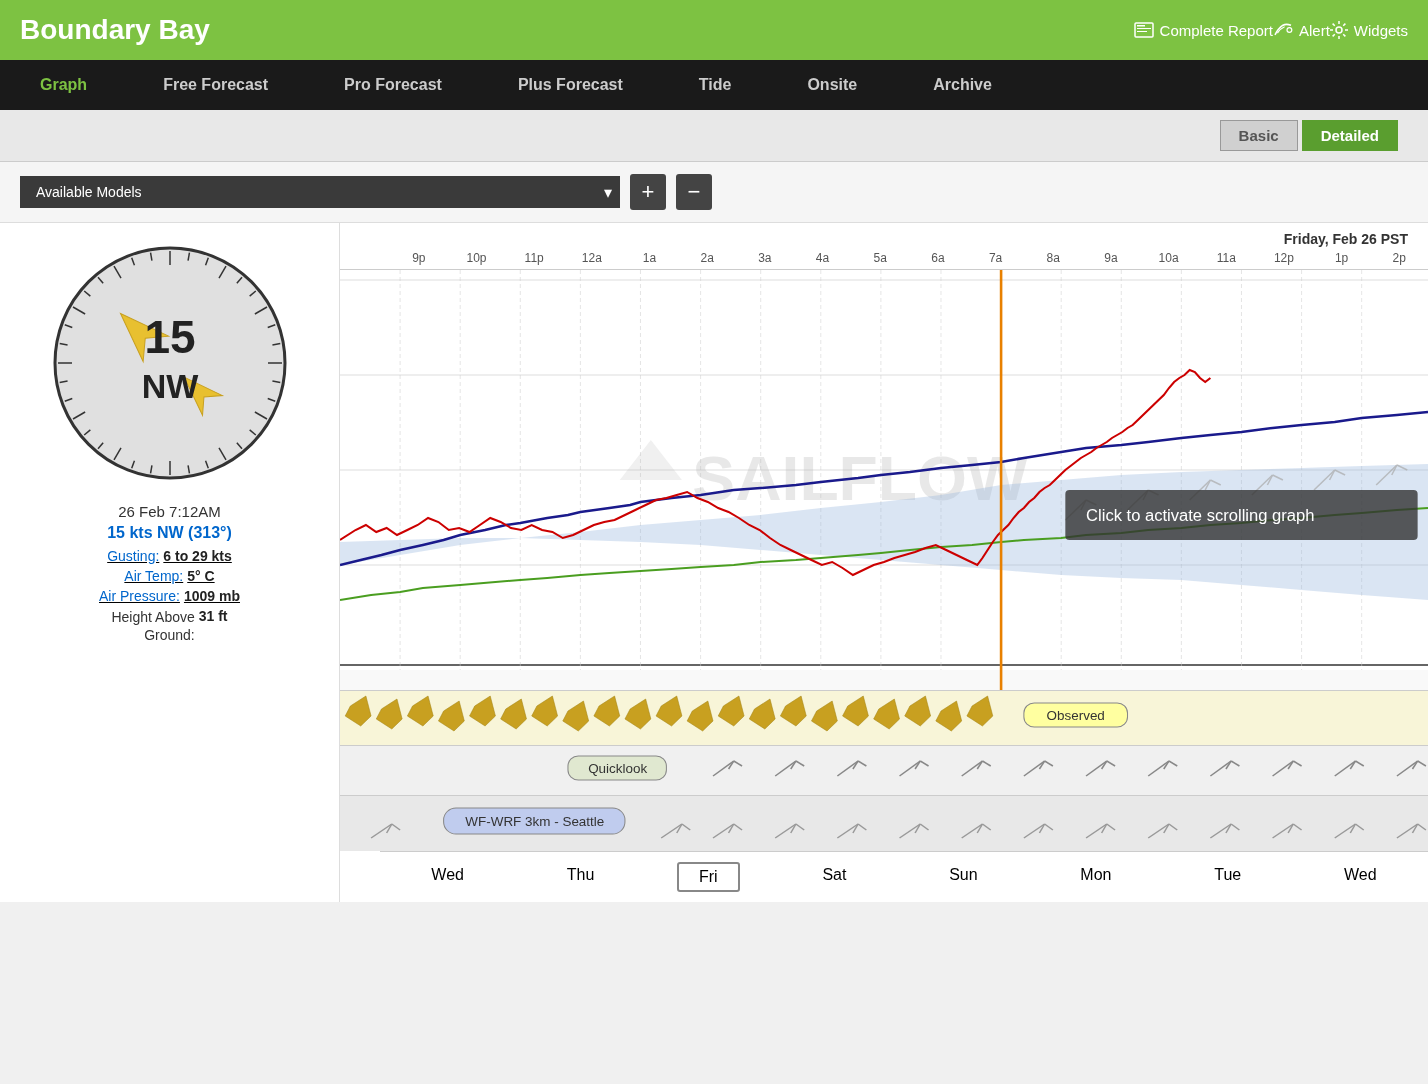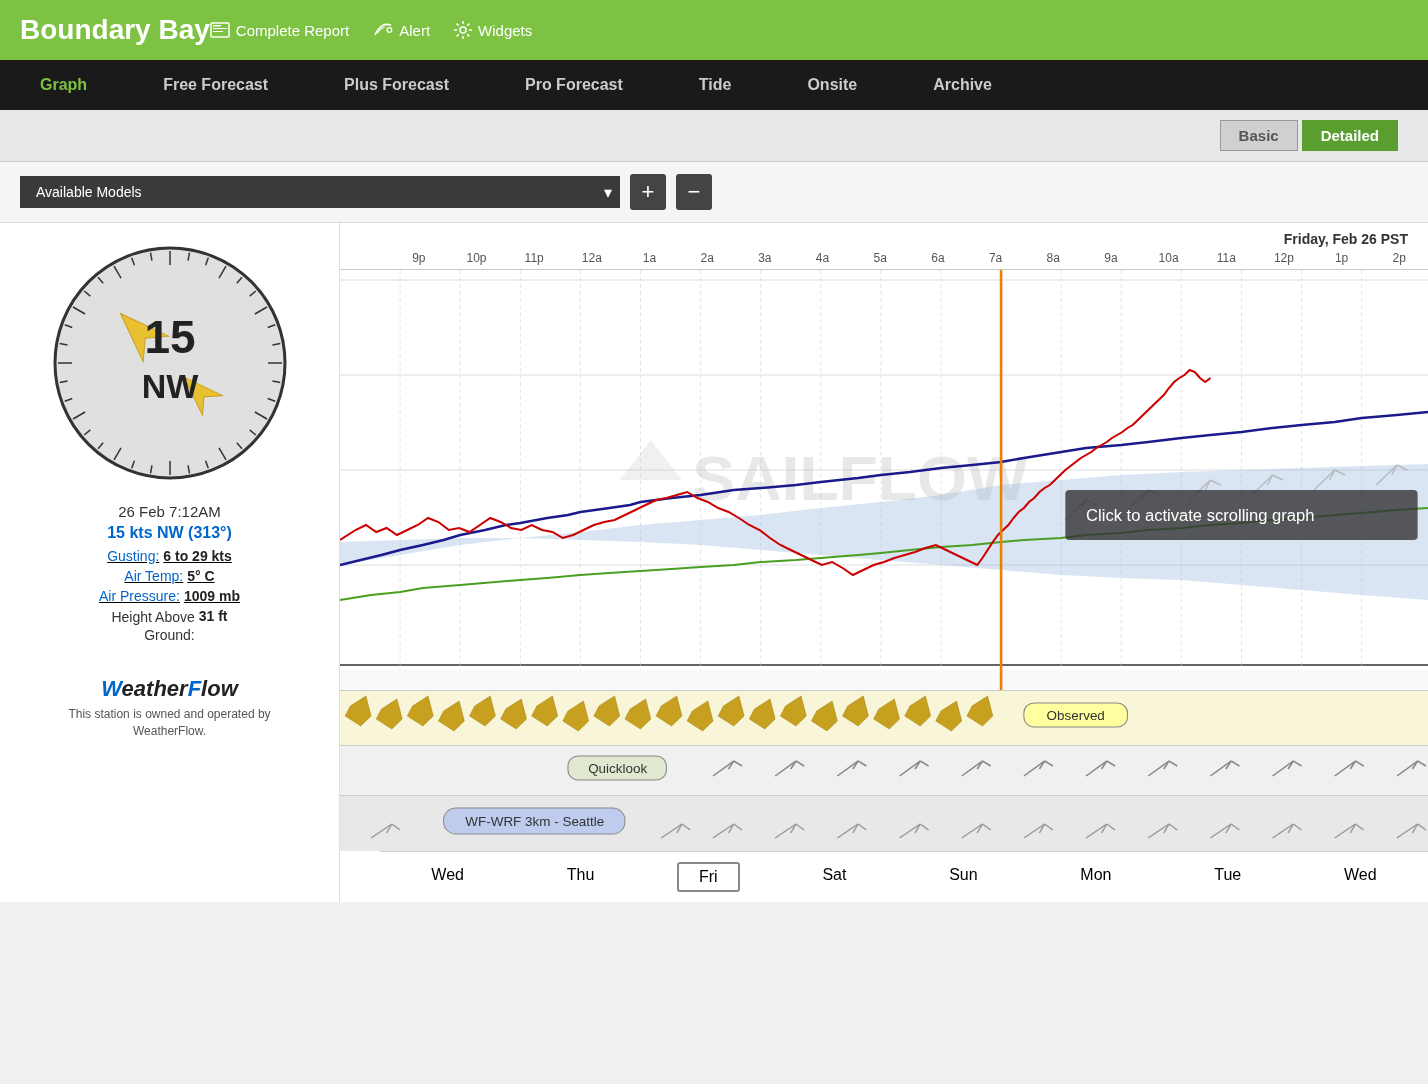--- a/index.html
+++ b/index.html
@@ -3,31 +3,31 @@
   <meta charset="utf-8">
   <style>
     * { margin: 0; padding: 0; box-sizing: border-box; }
     body { font-family: Arial, sans-serif; background: #f0f0f0; width: 1428px; overflow-x: hidden; }
 
     
     .header {
       background: #7dc242;
       display: flex;
       align-items: center;
+      justify-content: space-between;
       padding: 11px 20px;
       height: 60px;
     }
     .header-title {
       color: white;
       font-size: 28px;
       font-weight: bold;
     }
     .header-actions {
       display: flex;
-      gap: 24px;
       align-items: center;
     }
     .header-action-item {
       color: white;
       font-size: 15px;
       display: flex;
       align-items: center;
       gap: 6px;
       cursor: pointer;
     }
@@ -289,24 +289,24 @@
 </div>
 
 <div class="nav">
   <div class="nav-item active">
     <span>Graph</span>
   </div>
   <div class="nav-item">
     <span>Free Forecast</span>
   </div>
   <div class="nav-item">
+    <span>Pro Forecast</span>
+  </div>
+  <div class="nav-item">
     <span>Plus Forecast</span>
-  </div>
-  <div class="nav-item">
-    <span>Pro Forecast</span>
   </div>
   <div class="nav-item">
     <span>Tide</span>
   </div>
   <div class="nav-item">
     <span>Onsite</span>
   </div>
   <div class="nav-item">
     <span>Archive</span>
   </div>
@@ -405,26 +405,20 @@
       <div class="weather-info-row">
         <span class="info-label">Air Pressure:</span>
         <span class="info-value">1009 mb</span>
       </div>
       <div class="height-row">
         <span class="height-label">Height Above<br>Ground:</span>
         <span class="height-value">31 ft</span>
       </div>
     </div>
 
-    <div class="wf-logo">
-      <div class="wf-logo-text">
-        <span style="color:#0066cc;">W</span>eather<span style="color:#0066cc;">F</span>low
-      </div>
-      <div class="wf-tagline">This station is owned and operated by<br>WeatherFlow.</div>
-    </div>
   </div>
 
   <div class="right-panel">
 
     <div class="graph-date-label">Friday, Feb 26 PST</div>
 
     <div class="time-axis">
       <div style="width:10px;"></div>
       <div class="time-tick">9p</div>
       <div class="time-tick">10p</div>

